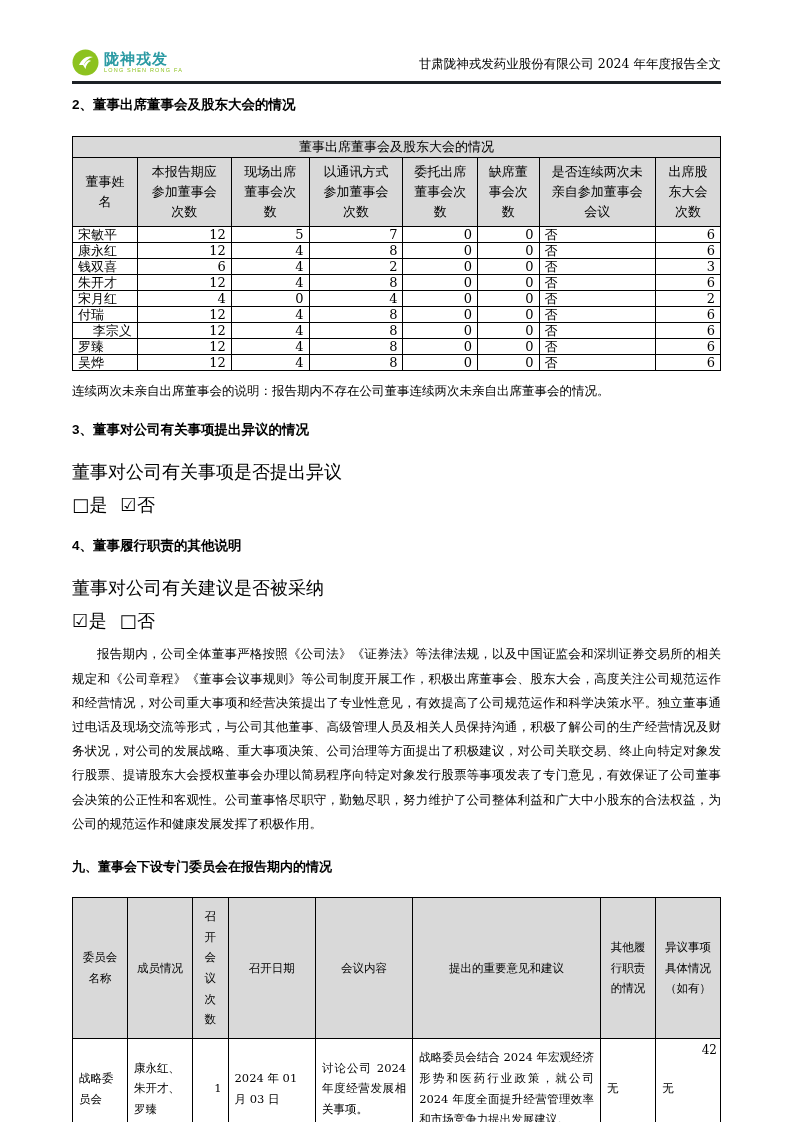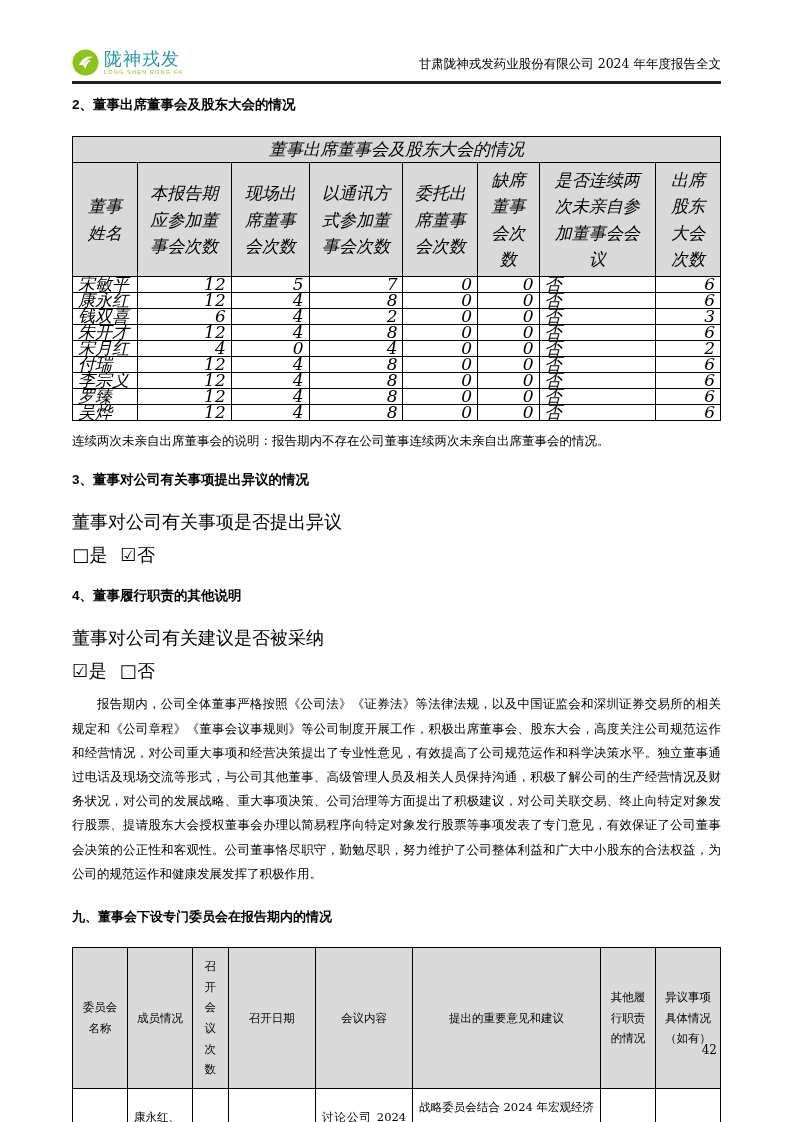--- a/index.html
+++ b/index.html
@@ -15,21 +15,21 @@
   .page-header {
     margin:44px 72px 0 72px;
     display:flex; justify-content:space-between; align-items:flex-end;
     border-bottom:3px solid #1d2126; padding-bottom:5px; height:40px;
   }
   .logo { display:flex; align-items:center; gap:5px; }
   .logo-mark { width:27px; height:27px; flex:0 0 auto; }
   .logo-text { display:flex; flex-direction:column; line-height:1; }
   .logo-brand {
     font-family:"Liberation Sans","DejaVu Sans",sans-serif;
-    font-weight:normal; font-size:18px; color:#2b9aa3; letter-spacing:1px;
+    font-weight:bold; font-size:15px; color:#2b9aa3; letter-spacing:1px;
   }
   .logo-sub {
     font-family:"Liberation Sans","DejaVu Sans",sans-serif;
     font-size:5.5px; color:#8dc21f; letter-spacing:1.2px; margin-top:2px;
   }
   .report-title { font-size:12.5px; padding-bottom:3px; white-space:nowrap; }
 
   
   .sec-heading {
     font-family:"Liberation Sans","DejaVu Sans",sans-serif;
@@ -46,21 +46,21 @@
   .note-line { margin-top:10px; }
   .tbl-note  { margin-top:12px; font-size:12.5px; }
   .para {
     margin-top:9px; text-indent:2em; text-align:justify;
     line-height:24.2px; font-size:12.5px;
   }
 
   
   table { width:100%; border-collapse:collapse; table-layout:fixed; }
   th,td { border:1px solid #000; font-weight:normal; }
-  .tbl1 { margin-top:22px; font-size:17px;font-style:italic; }
+  .tbl1 { margin-top:22px; font-size:13px; }
   .tbl1 .tbl-title th {
     background:#d9d9d9; text-align:center; height:21px; padding:1px 4px;
   }
   .tbl1 thead th.colhead {
     background:#d9d9d9; text-align:center; vertical-align:middle;
     padding:4px 8px; line-height:1.55; height:44px;
   }
   .tbl1 tbody td { height:16px; padding:0 5px; line-height:15px; vertical-align:middle; }
 
   .tbl2 { margin-top:21px; font-size:11.5px; }
@@ -177,21 +177,21 @@
           <td style="text-align: left;">付瑞</td>
           <td style="text-align: right;">12</td>
           <td style="text-align: right;">4</td>
           <td style="text-align: right;">8</td>
           <td style="text-align: right;">0</td>
           <td style="text-align: right;">0</td>
           <td style="text-align: left;">否</td>
           <td style="text-align: right;">6</td>
         </tr>
         <tr>
-          <td style="text-align: left; margin-top: 23px;">李宗义</td>
+          <td style="text-align: right; margin-top: 23px;">李宗义</td>
           <td style="text-align: right;">12</td>
           <td style="text-align: right;">4</td>
           <td style="text-align: right;">8</td>
           <td style="text-align: right;">0</td>
           <td style="text-align: right;">0</td>
           <td style="text-align: left;">否</td>
           <td style="text-align: right;">6</td>
         </tr>
         <tr>
           <td style="text-align: left;">罗臻</td>

